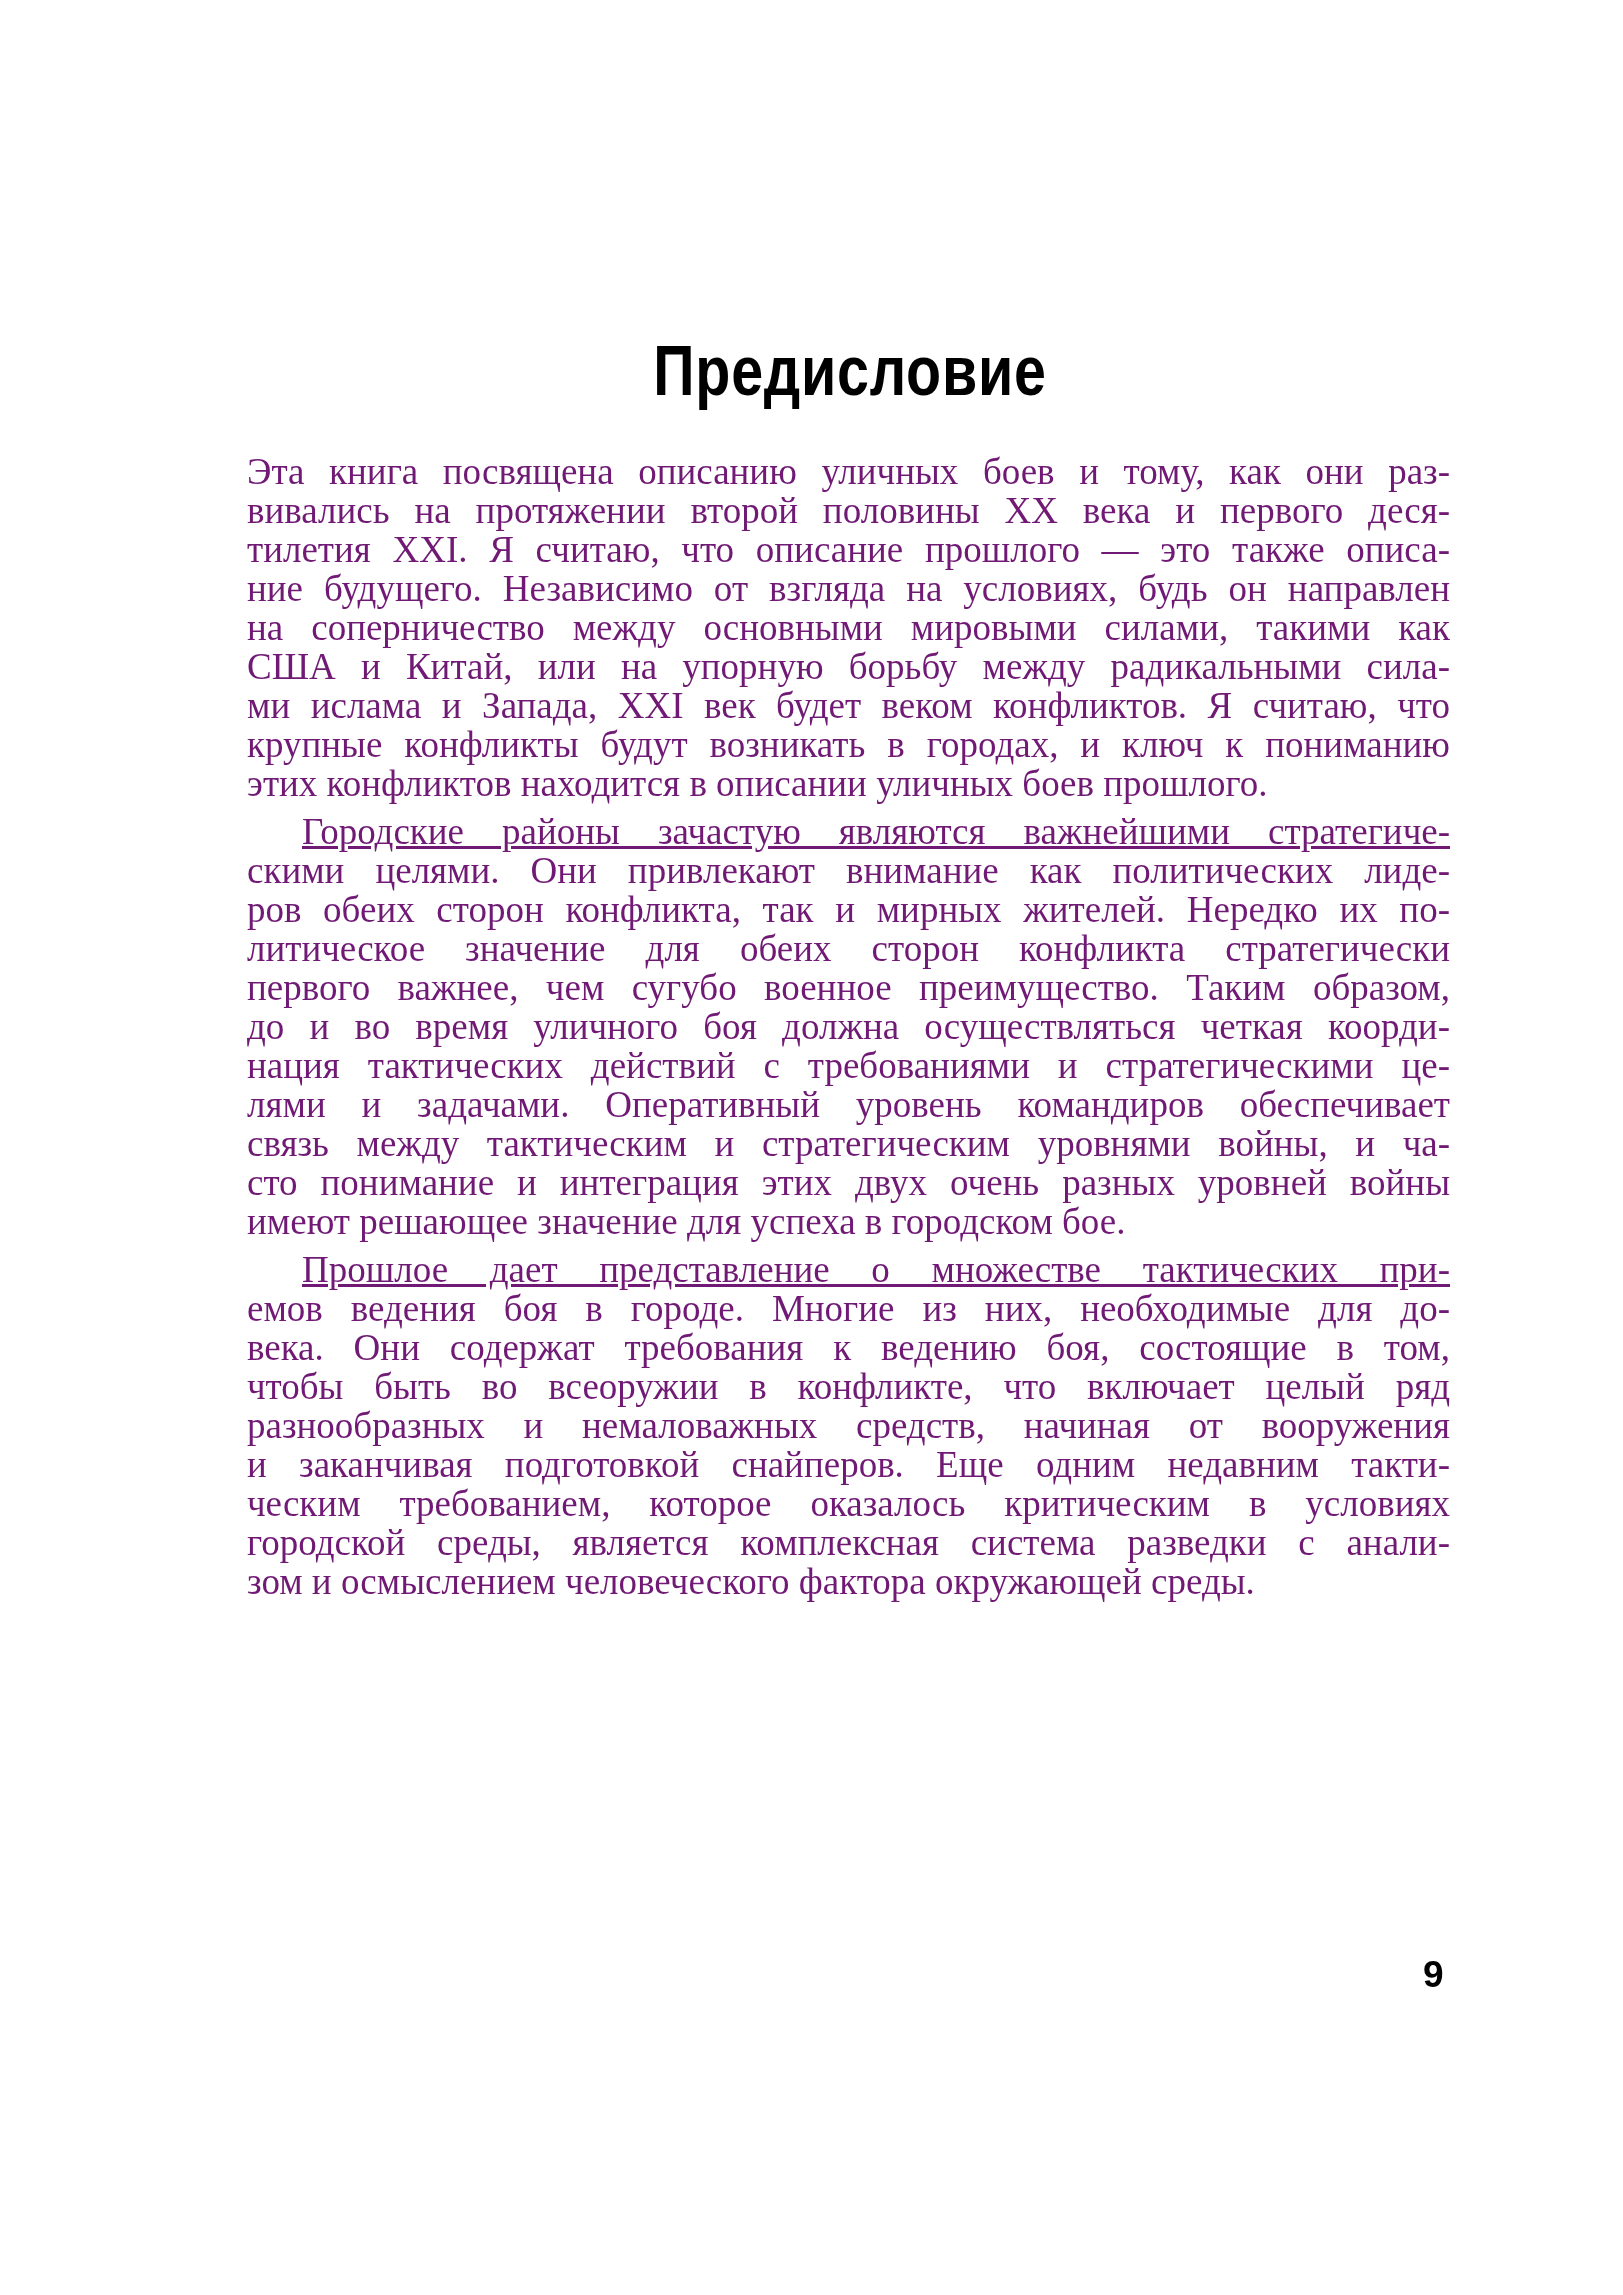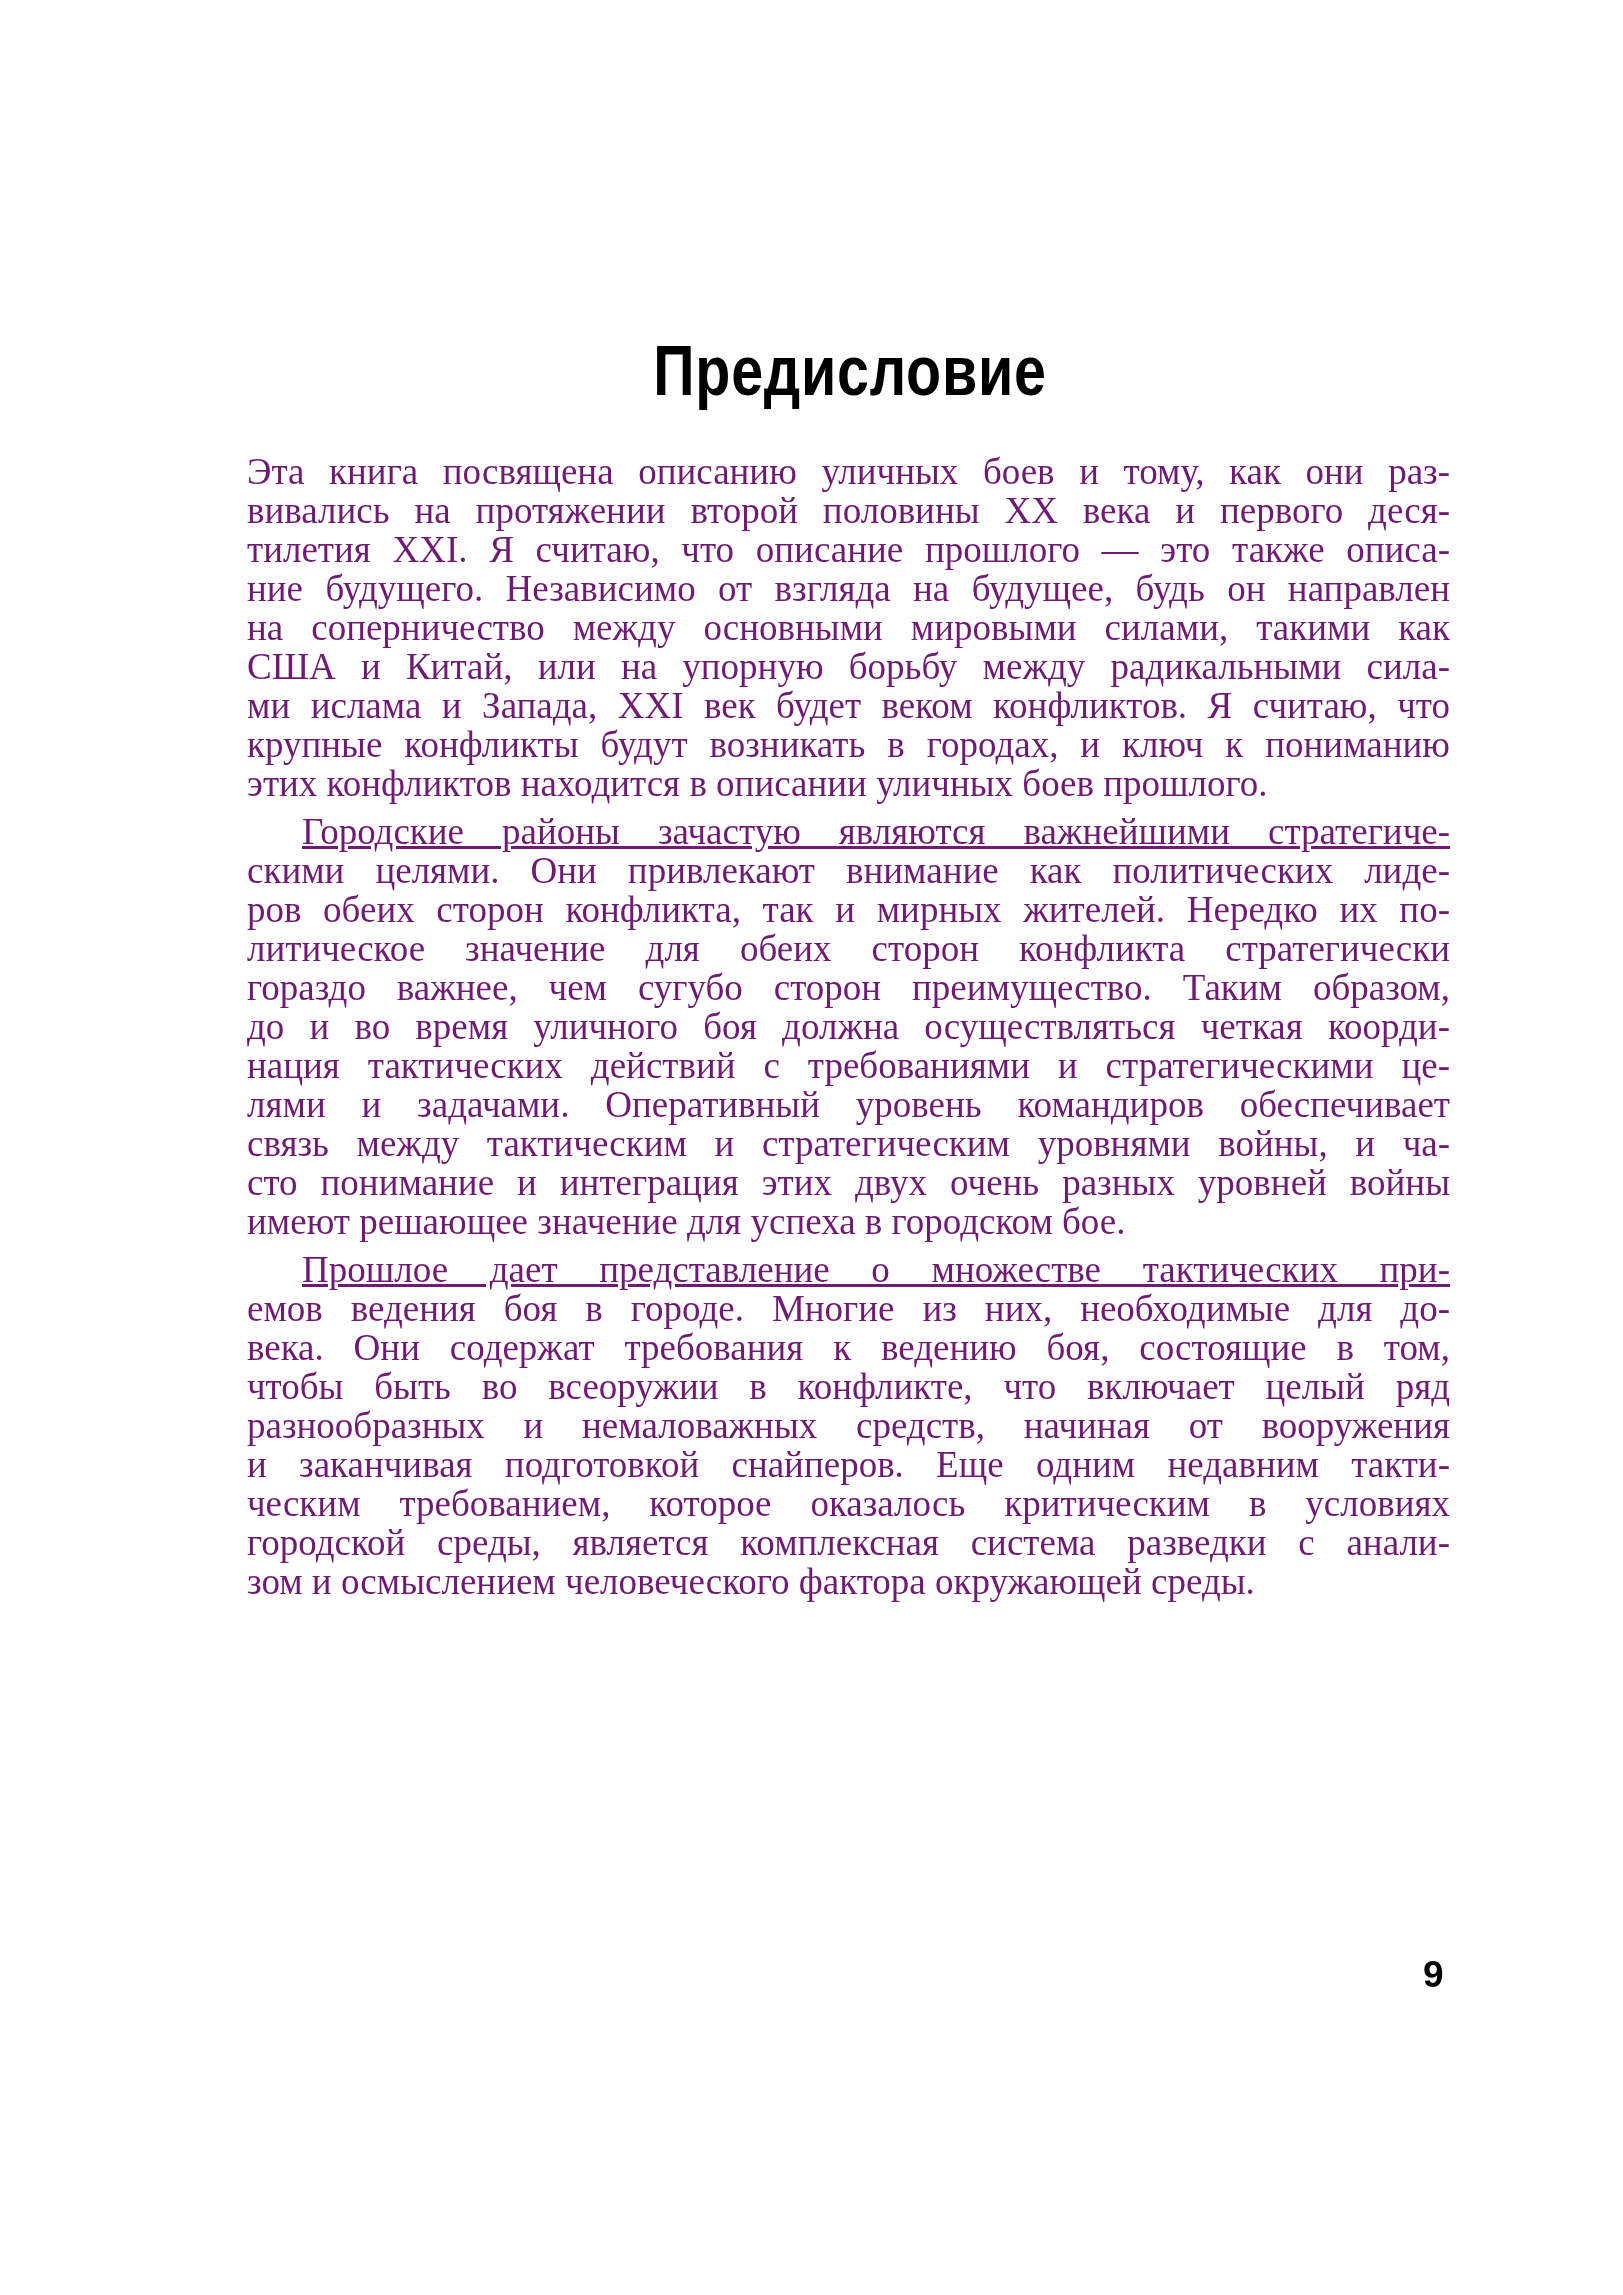--- a/index.html
+++ b/index.html
@@ -47,33 +47,33 @@
 <body>
 
 <div class="page">
   <div class="title">Предисловие</div>
 
   <div class="body-text">
     <div class="para">
       <span class="line">Эта книга посвящена описанию уличных боев и тому, как они раз-</span>
       <span class="line">вивались на протяжении второй половины XX века и первого деся-</span>
       <span class="line">тилетия XXI. Я считаю, что описание прошлого — это также описа-</span>
-      <span class="line">ние будущего. Независимо от взгляда на будущее, будь он направлен</span>
+      <span class="line">ние будущего. Независимо от взгляда на условиях, будь он направлен</span>
       <span class="line">на соперничество между основными мировыми силами, такими как</span>
       <span class="line">США и Китай, или на упорную борьбу между радикальными сила-</span>
       <span class="line">ми ислама и Запада, XXI век будет веком конфликтов. Я считаю, что</span>
       <span class="line">крупные конфликты будут возникать в городах, и ключ к пониманию</span>
       <span class="line last">этих конфликтов находится в описании уличных боев прошлого.</span>
     </div>
     <div class="para">
       <span class="line indent">Городские районы зачастую являются важнейшими стратегиче-</span>
       <span class="line">скими целями. Они привлекают внимание как политических лиде-</span>
       <span class="line">ров обеих сторон конфликта, так и мирных жителей. Нередко их по-</span>
       <span class="line">литическое значение для обеих сторон конфликта стратегически</span>
-      <span class="line">гораздо важнее, чем сугубо сторон преимущество. Таким образом,</span>
+      <span class="line">первого важнее, чем сугубо военное преимущество. Таким образом,</span>
       <span class="line">до и во время уличного боя должна осуществляться четкая коорди-</span>
       <span class="line">нация тактических действий с требованиями и стратегическими це-</span>
       <span class="line">лями и задачами. Оперативный уровень командиров обеспечивает</span>
       <span class="line">связь между тактическим и стратегическим уровнями войны, и ча-</span>
       <span class="line">сто понимание и интеграция этих двух очень разных уровней войны</span>
       <span class="line last">имеют решающее значение для успеха в городском бое.</span>
     </div>
     <div class="para">
       <span class="line indent">Прошлое дает представление о множестве тактических при-</span>
       <span class="line">емов ведения боя в городе. Многие из них, необходимые для до-</span>

